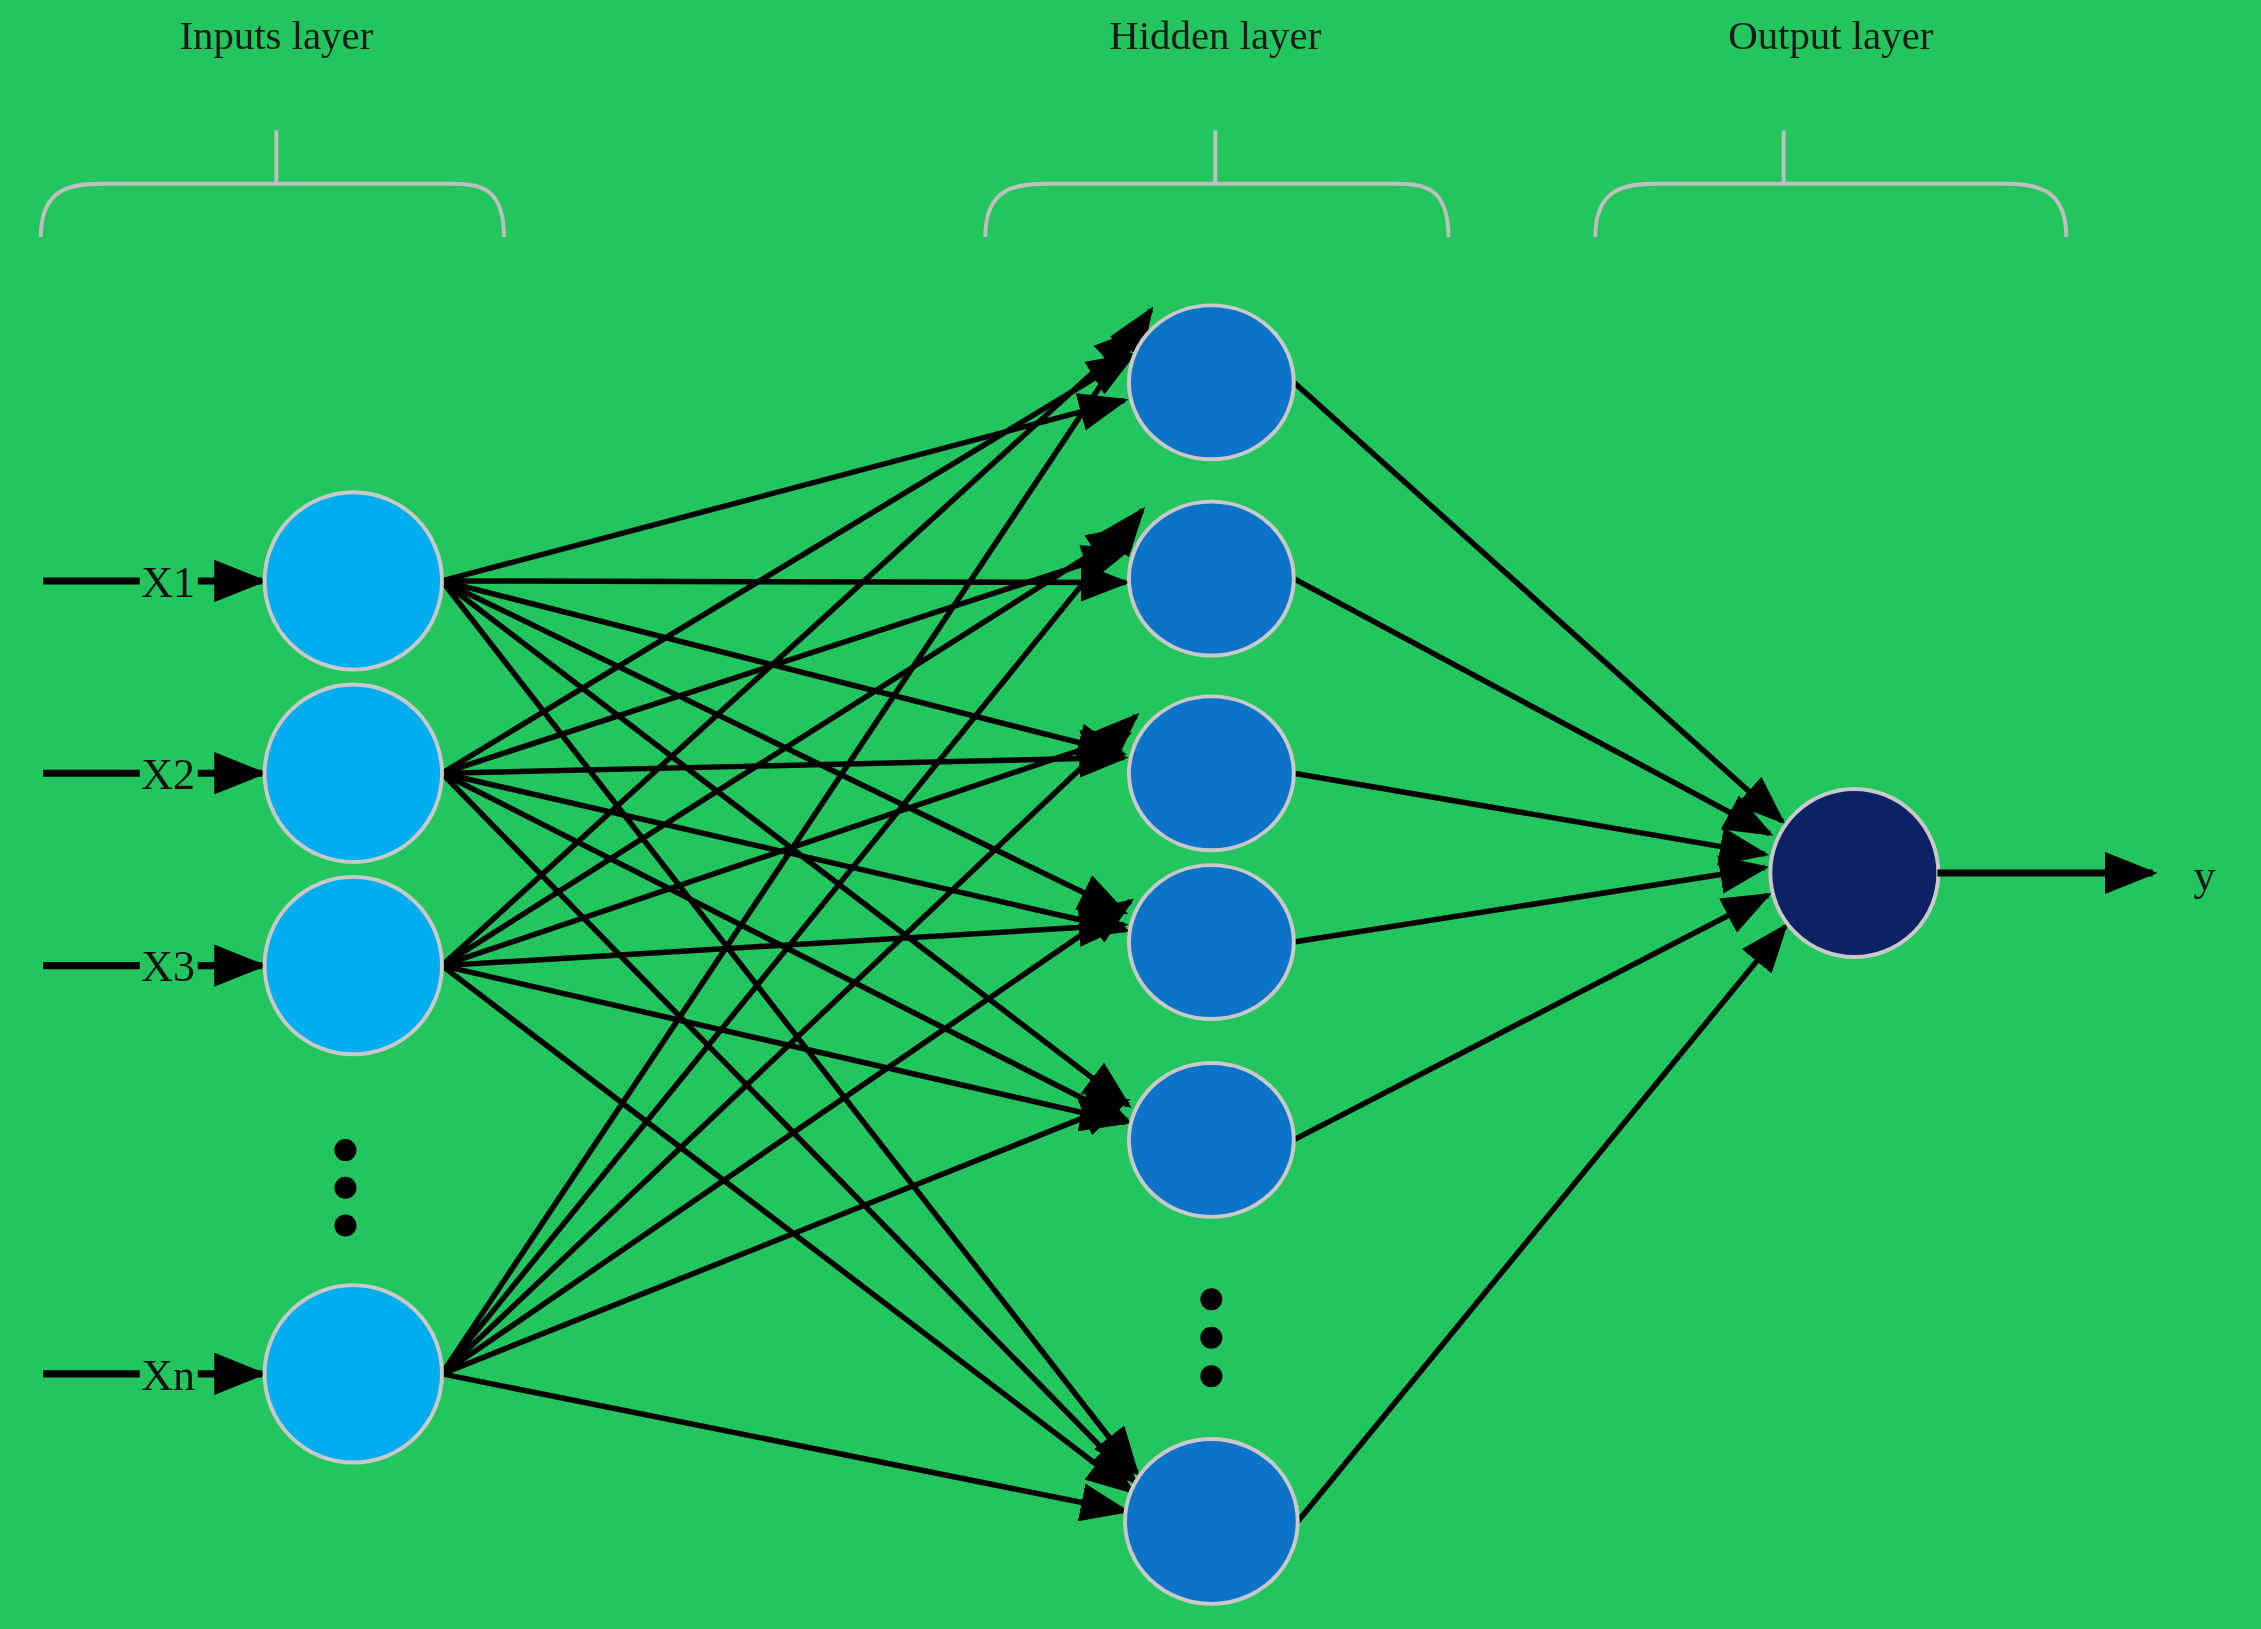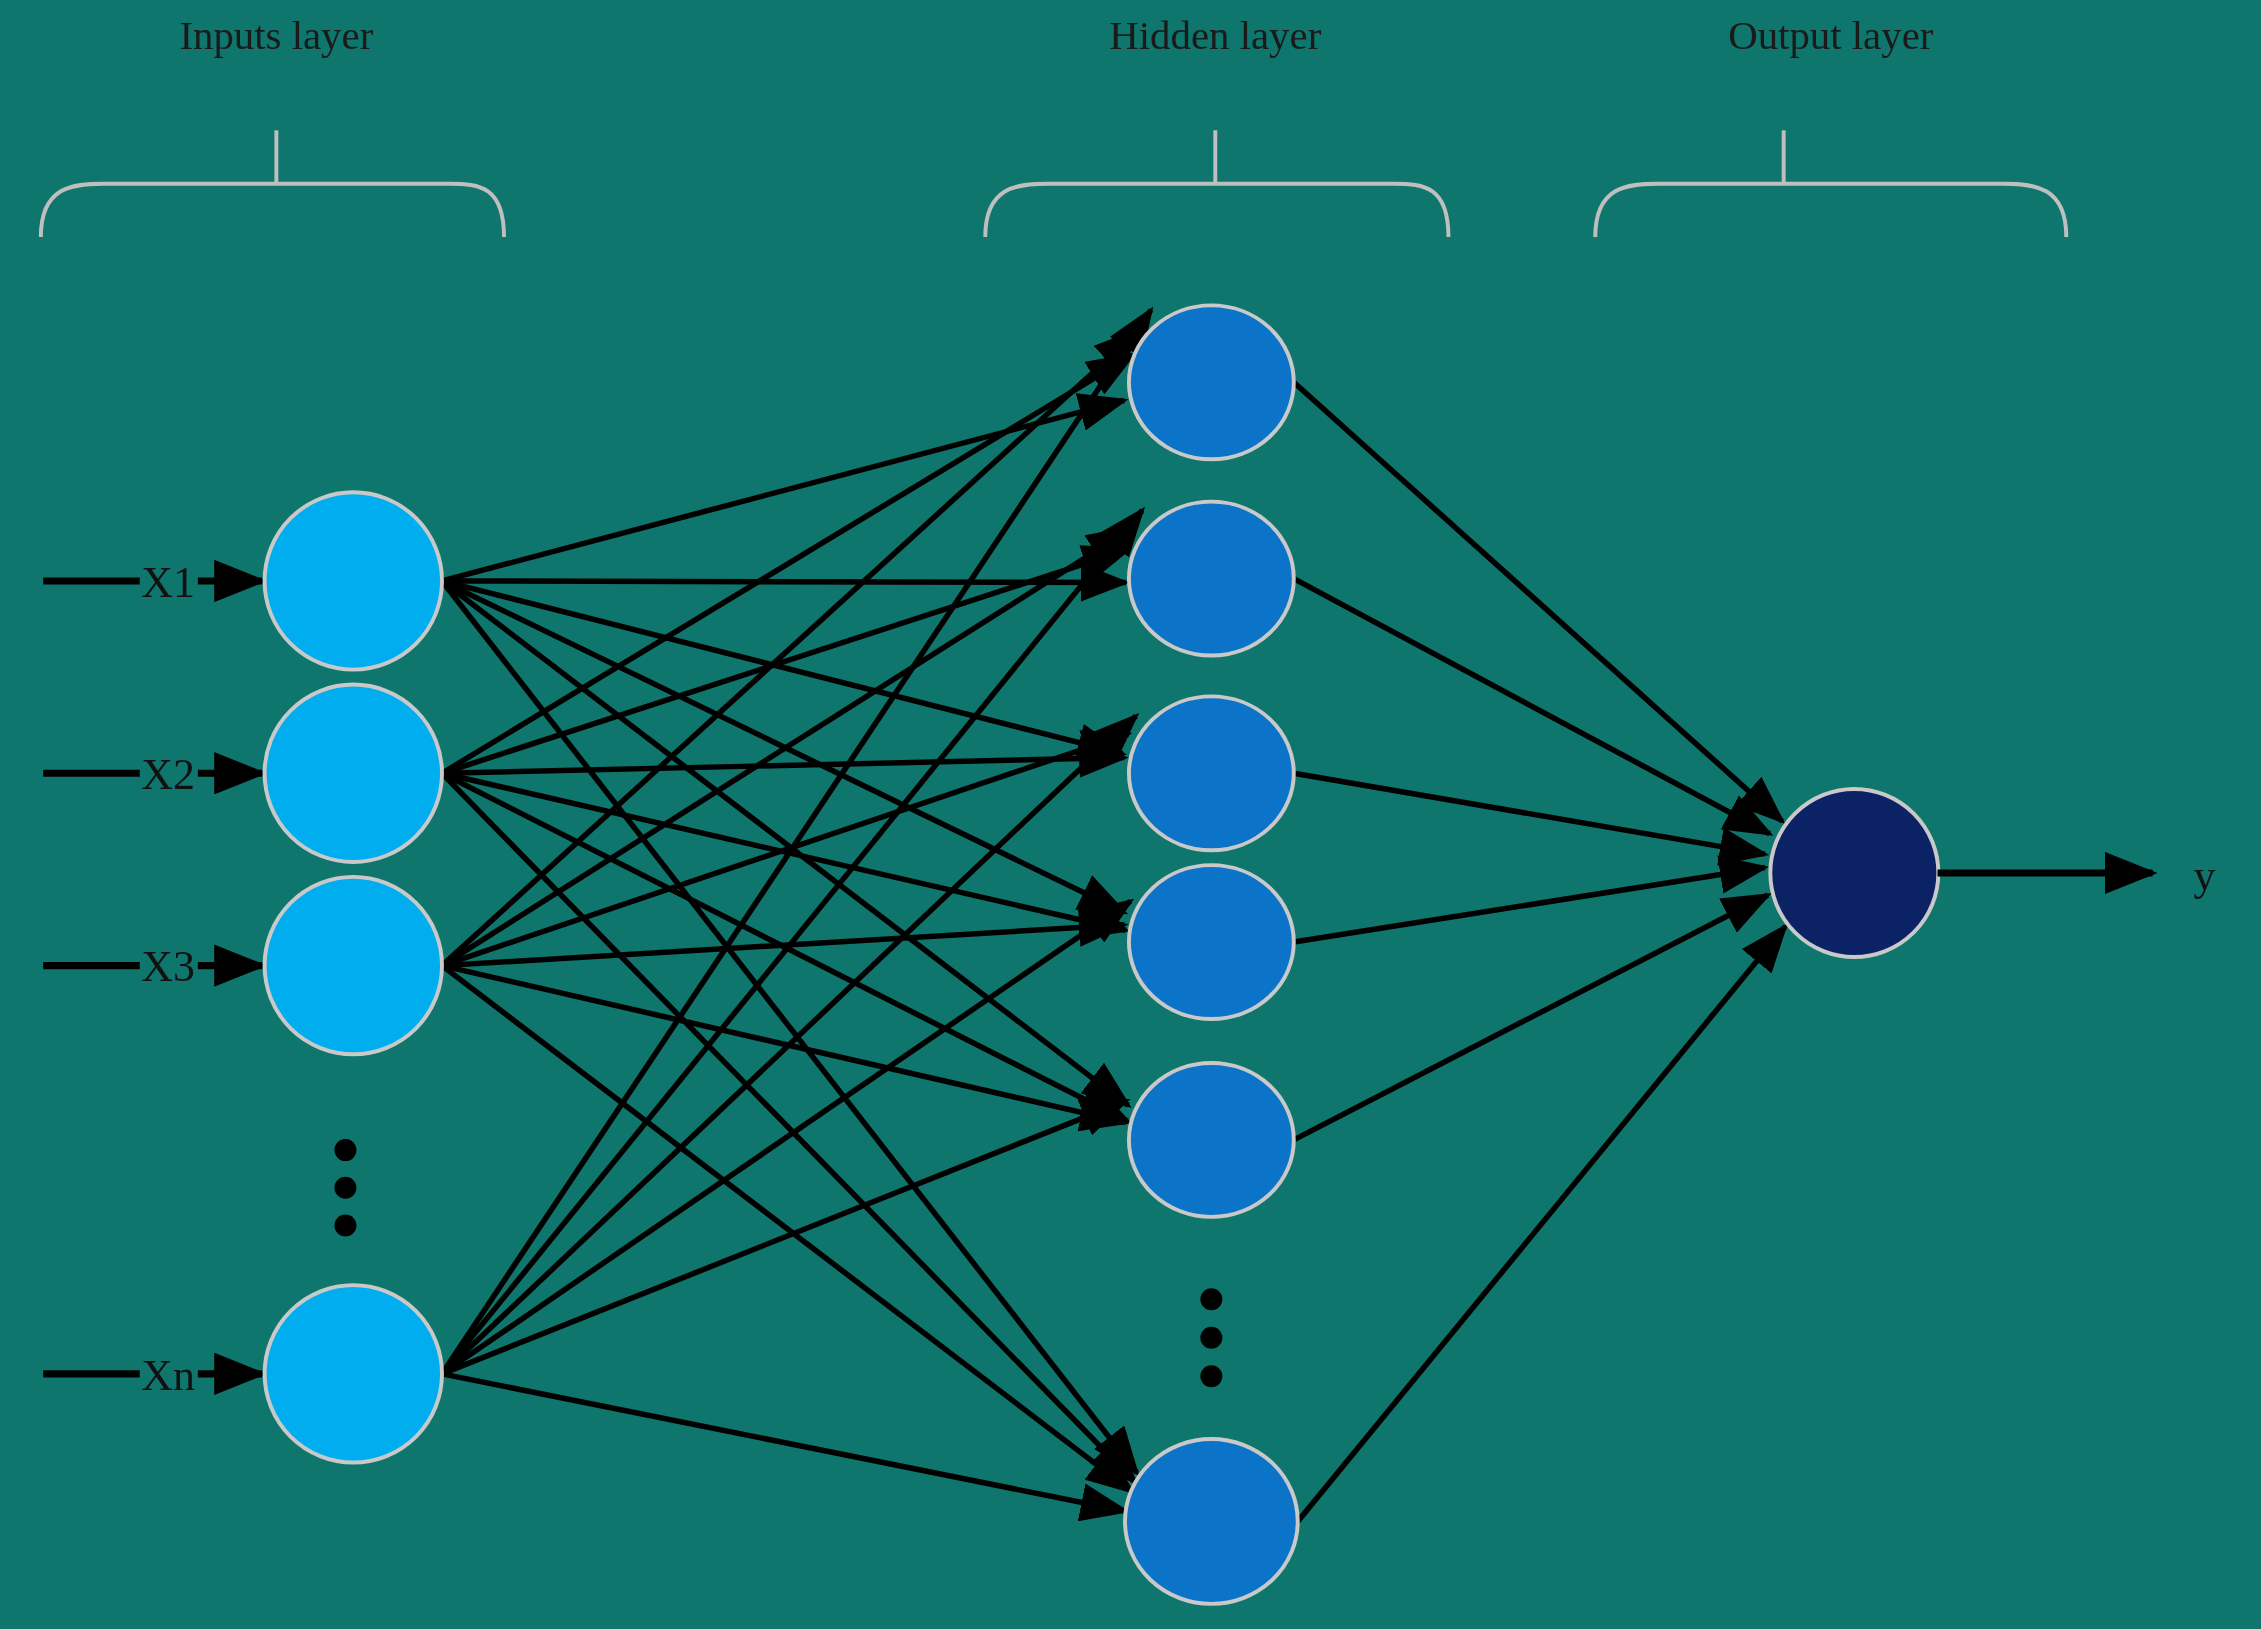--- a/index.html
+++ b/index.html
@@ -11,21 +11,21 @@
   body {
     width: 2261px;
     height: 1629px;
     overflow: hidden;
     font-family: "Liberation Serif", "DejaVu Serif", serif;
   }
   #diagram-root {
     position: relative;
     width: 2261px;
     height: 1629px;
-    background: #0f766e;
+    background: #22c55e;
   }
   svg#nn-svg {
     position: absolute;
     top: 0;
     left: 0;
     width: 2261px;
     height: 1629px;
     display: block;
   }
   .layer-title {

